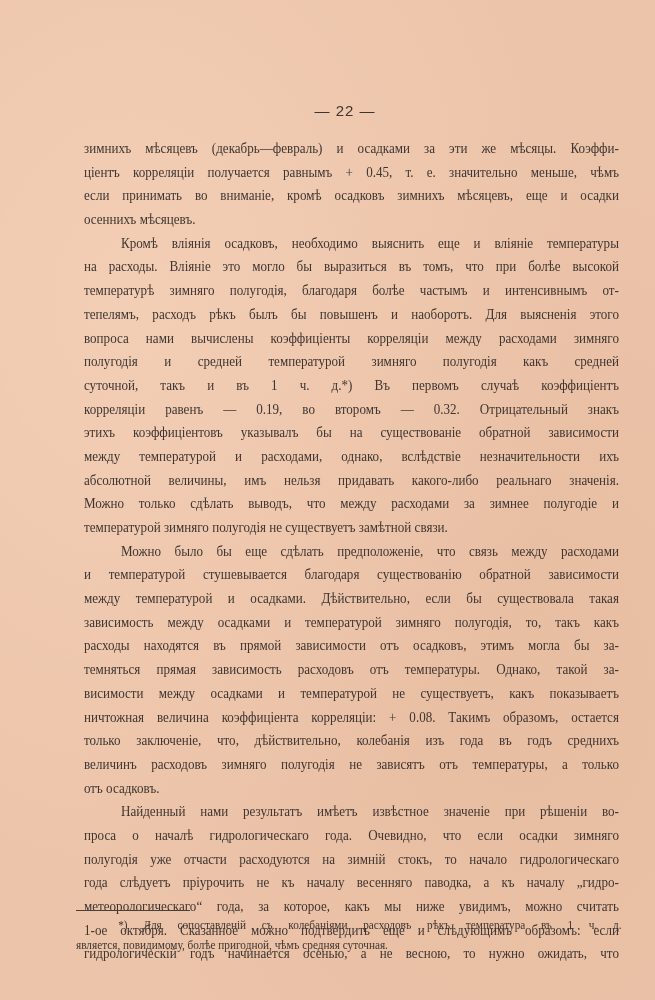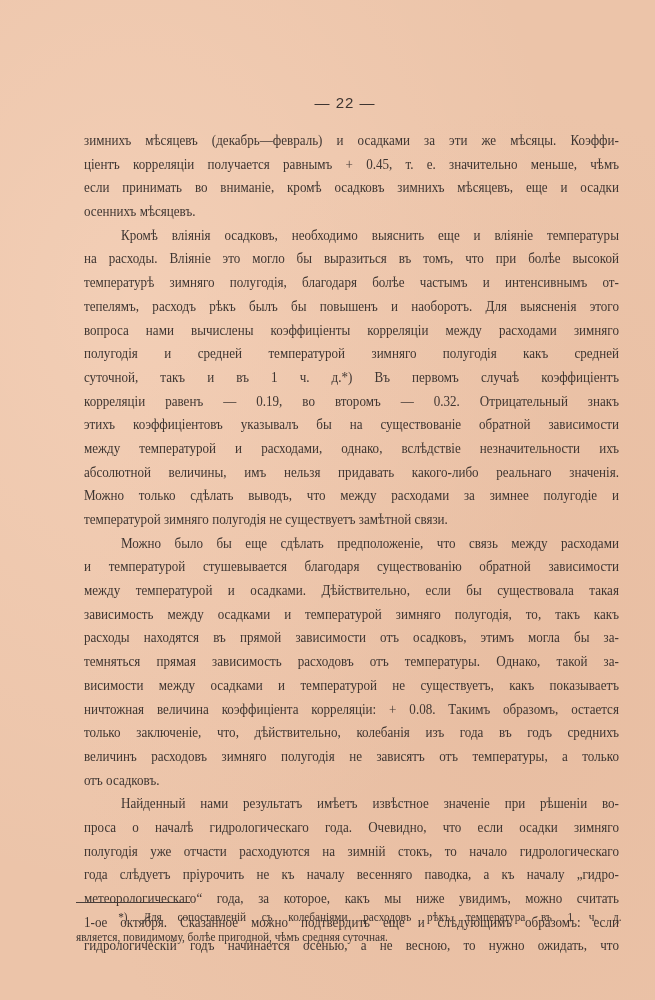--- a/index.html
+++ b/index.html
@@ -13,21 +13,21 @@
     background-image:
       radial-gradient(ellipse at 20% 30%, rgba(255,225,205,0.35), rgba(0,0,0,0) 60%),
       radial-gradient(ellipse at 80% 70%, rgba(220,170,140,0.25), rgba(0,0,0,0) 60%);
     position: relative;
     overflow: hidden;
     font-family: "Liberation Serif", "DejaVu Serif", serif;
     color: #3e3531;
   }
   .page {
     position: absolute;
-    left: 0; top: 8px;
+    left: 0; top: 16px;
     width: 655px;
     height: 819px;
   }
   .page-number {
     position: absolute;
     top: 86px;
     left: 0;
     width: 690px;
     text-align: center;
     font-family: "Liberation Sans", "DejaVu Sans", sans-serif;

